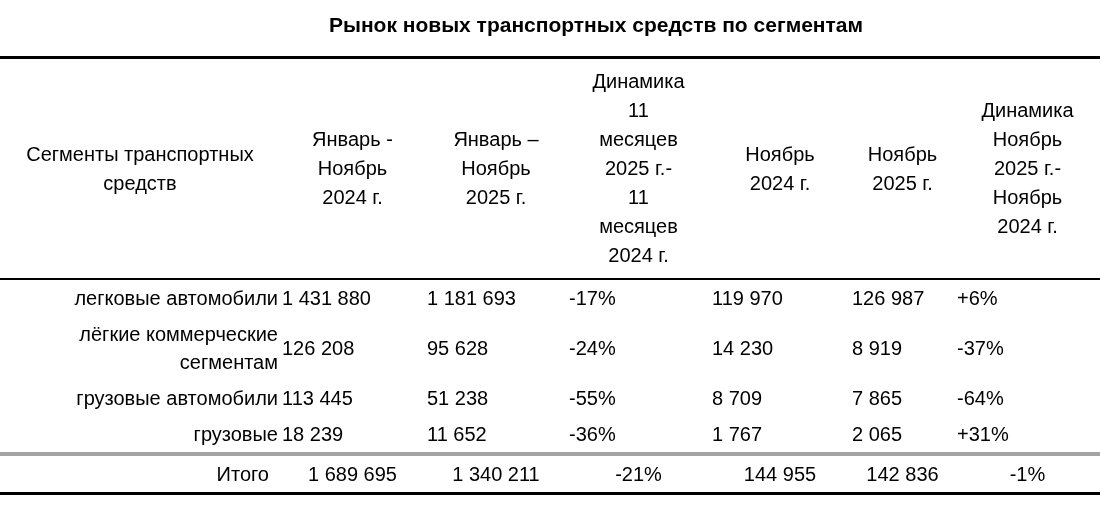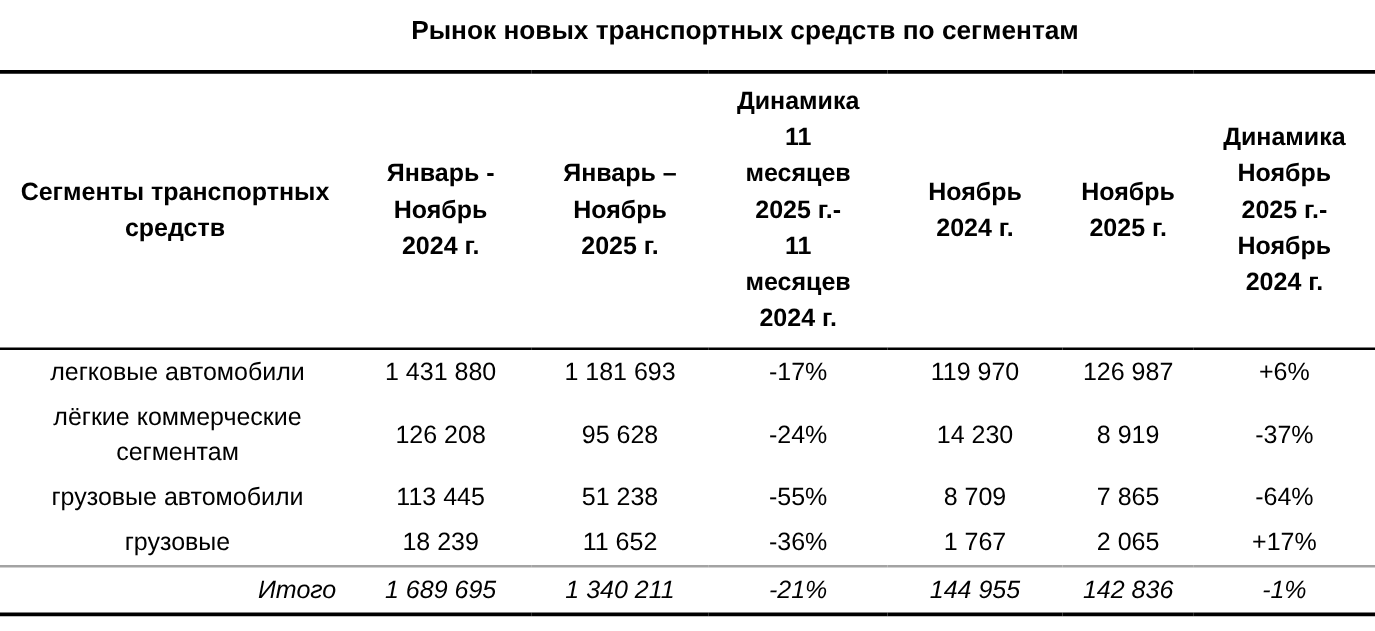--- a/index.html
+++ b/index.html
@@ -25,45 +25,44 @@
   table.market {
     width: 1100px;
     margin-top: 18px;
     border-collapse: collapse;
     border-top: 3px solid #000;
     border-bottom: 3px solid #000;
     font-size: 20px;
     color: #000;
   }
   table.market thead th {
-    font-weight: bold;
+    font-weight: normal;
     text-align: center;
     vertical-align: middle;
     white-space: pre-line;      
     line-height: 1.45;
     padding: 8px 2px;
     border-bottom: 2px solid #000;
   }
   table.market tbody td {
-    text-align: center;
+    text-align: left;
     vertical-align: middle;
     line-height: 1.4;
     padding: 4px 2px;
   }
   table.market td.segment {
-    text-align: center;
+    text-align: right;
     padding-left: 6px;
   }
   table.market tfoot td {
-    border-top: 2px solid #a3a3a3;
+    border-top: 4px solid #a3a3a3;
     text-align: center;
     vertical-align: middle;
     line-height: 1.4;
     padding: 4px 2px;
-    font-style: italic;
   }
   table.market td.total-label {
     text-align: right;
     padding-right: 11px;
   }
 </style>
 </head>
 <body>
 
 <div class="page">
@@ -138,21 +137,21 @@
         <td>7 865</td>
         <td>-64%</td>
       </tr>
       <tr>
         <td class="segment">грузовые</td>
         <td>18 239</td>
         <td>11 652</td>
         <td>-36%</td>
         <td>1 767</td>
         <td>2 065</td>
-        <td>+17%</td>
+        <td>+31%</td>
       </tr>
     </tbody>
 
     <tfoot>
       <tr>
         <td class="total-label">Итого</td>
         <td>1 689 695</td>
         <td>1 340 211</td>
         <td>-21%</td>
         <td>144 955</td>

